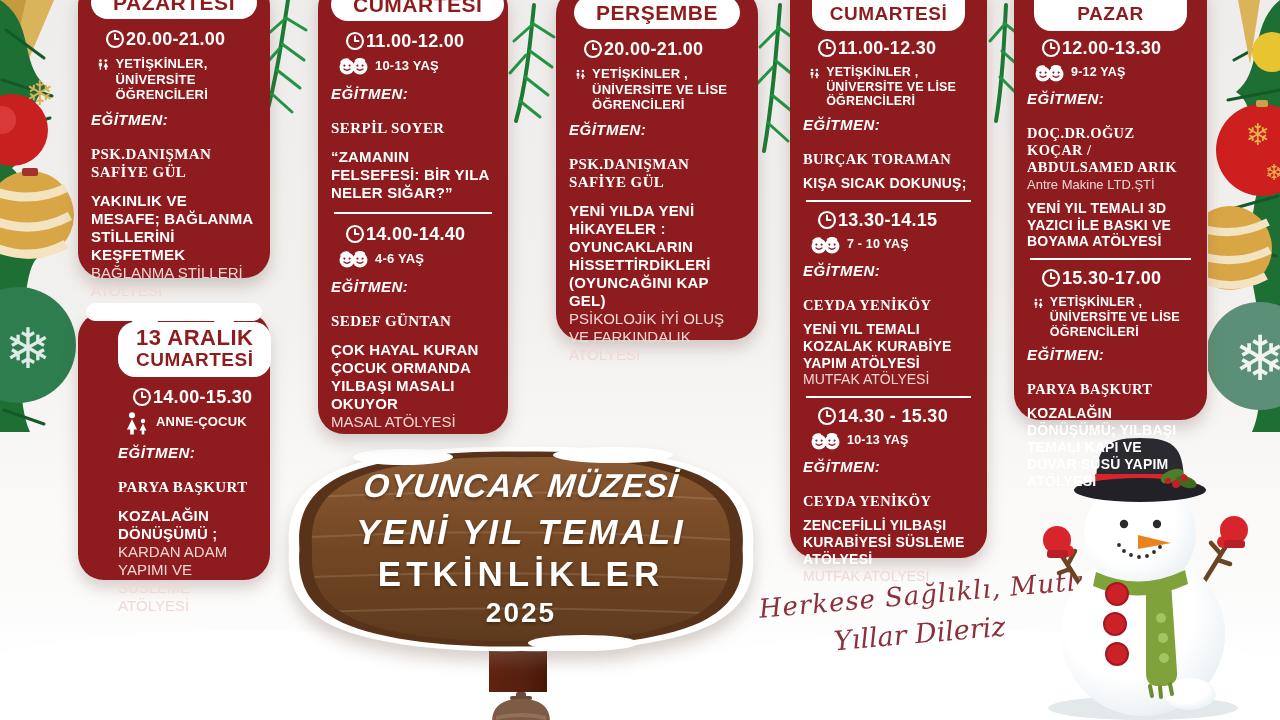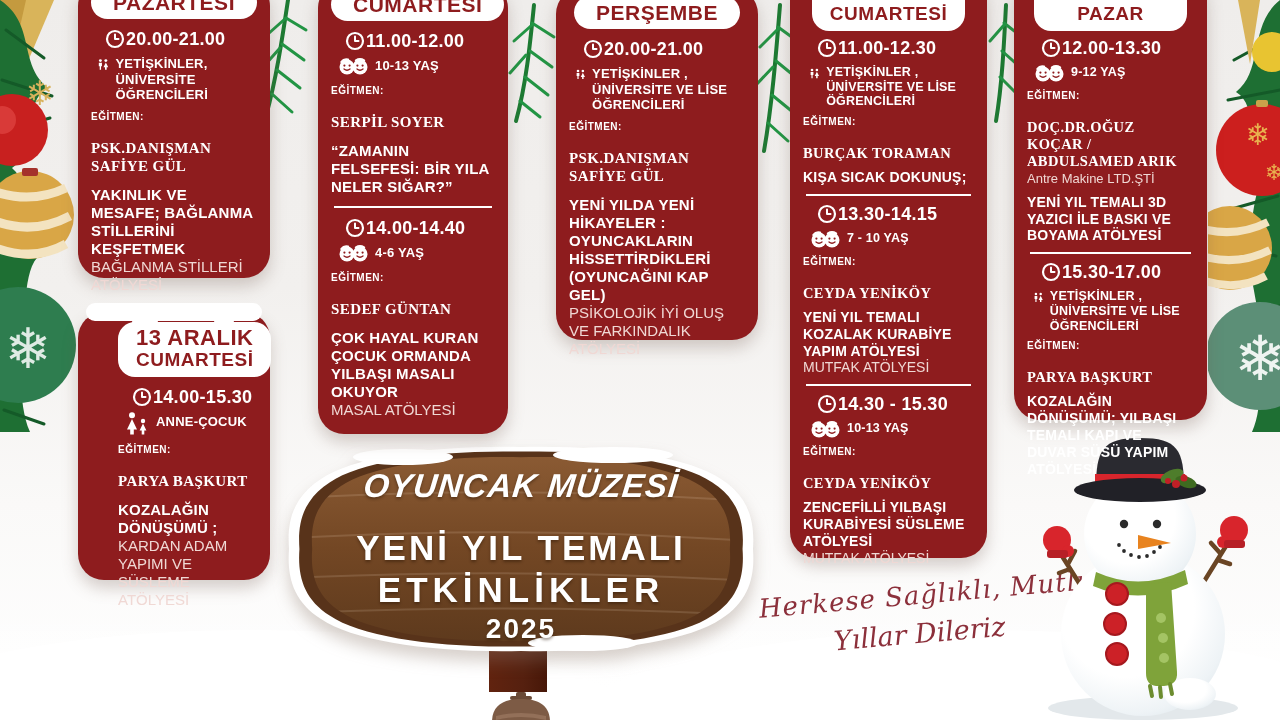--- a/index.html
+++ b/index.html
@@ -22,21 +22,21 @@
   .pill{background:#fff;color:#8E1C1E;border-radius:17px;text-align:center;
      width:fit-content;margin:6px auto 0;padding:6px 22px;line-height:1.02;}
   .pill.two{padding:5px 18px 7px;}
   .pl1{font-size:21px;font-weight:800;letter-spacing:.5px;white-space:nowrap;}
   .pill.two .pl1{font-size:22px;}
   .pl2{font-size:19px;font-weight:800;letter-spacing:.5px;margin-top:1px;white-space:nowrap;}
   .trow{display:flex;align-items:center;gap:1px;margin:10px 0 0 14px;}
   .time{font-size:18px;font-weight:800;letter-spacing:.3px;line-height:1;}
   .arow{display:flex;align-items:flex-start;gap:6px;margin:5px 0 0 6px;}
   .aud{font-size:13px;font-weight:800;line-height:1.18;letter-spacing:.2px;padding-top:2px;}
-  .elab{font-size:10px;font-weight:800;letter-spacing:.5px;margin-top:9px;}
+  .elab{font-size:15px;font-weight:800;letter-spacing:.5px;margin-top:9px;font-style:italic;}
   .ename{font-size:15px;font-weight:800;letter-spacing:.4px;line-height:1.18;margin-top:18px;font-family:Liberation Serif, serif;}
   .tb{font-size:15px;font-weight:800;letter-spacing:.2px;line-height:1.2;margin-top:10px;}
   .tl{font-size:15px;font-weight:400;color:#F0D8D4;line-height:1.2;}
   .x{font-size:13px;font-weight:400;color:#F0D8D4;line-height:1.2;margin-top:1px;}
   .hr{border:none;border-top:2.5px solid #fff;margin:10px 3px;}
   .compact .trow{margin-top:7px;}
   .compact .aud{font-size:12.5px;}
   .compact .elab{margin-top:7px;}
   .compact .ename{font-size:14.5px;}
   .compact .tb{font-size:14px;margin-top:7px;}
@@ -47,21 +47,21 @@
   .snowcap:before,.snowcap:after{content:"";position:absolute;background:#fff;border-radius:50%;}
   .snowcap:before{left:26%;bottom:-9px;width:26px;height:15px;}
   .snowcap:after{right:16%;bottom:-7px;width:20px;height:12px;}
 
   
   .signwrap{position:absolute;left:283px;top:443px;width:476px;height:212px;z-index:2;}
   .signwrap svg{position:absolute;inset:0;filter:drop-shadow(0 10px 8px rgba(140,120,105,.35));}
   .signtext{position:absolute;inset:0;text-align:center;color:#fff;padding-top:24px;box-sizing:border-box;}
   .s1{font-size:33px;font-weight:800;font-style:italic;letter-spacing:1px;transform:skewX(-6deg);
       text-shadow:0 2px 3px rgba(40,20,5,.45);}
-  .s2{font-size:35px;font-weight:800;letter-spacing:3px;margin-top:23px;text-shadow:0 2px 3px rgba(40,20,5,.45);}
+  .s2{font-size:35px;font-weight:800;letter-spacing:3px;margin-top:7px;text-shadow:0 2px 3px rgba(40,20,5,.45);font-style:italic;}
   .s3{font-size:35px;font-weight:800;letter-spacing:5px;margin-top:2px;text-shadow:0 2px 3px rgba(40,20,5,.45);}
   .s4{font-size:28px;font-weight:800;letter-spacing:2px;margin-top:3px;text-shadow:0 2px 3px rgba(40,20,5,.45);}
   .post{position:absolute;left:489px;top:640px;width:58px;height:52px;z-index:1;
      background:linear-gradient(90deg,#61230f,#55200f 60%,#471708);}
   .bell{position:absolute;left:486px;top:692px;z-index:2;}
 
   
   .greet{position:absolute;left:760px;top:580px;width:316px;z-index:2;text-align:center;
      color:#8C303B;font-family:"DejaVu Serif",serif;font-style:italic;transform:rotate(-5deg);}
   .g1{font-size:26px;letter-spacing:1px;white-space:nowrap;}

